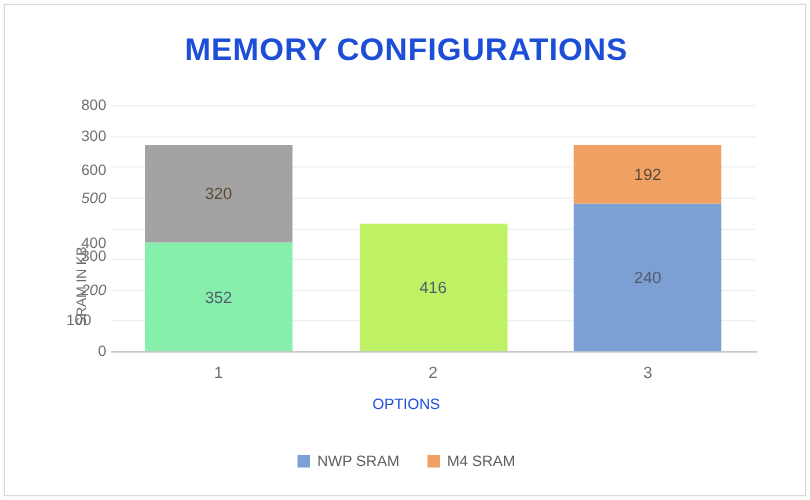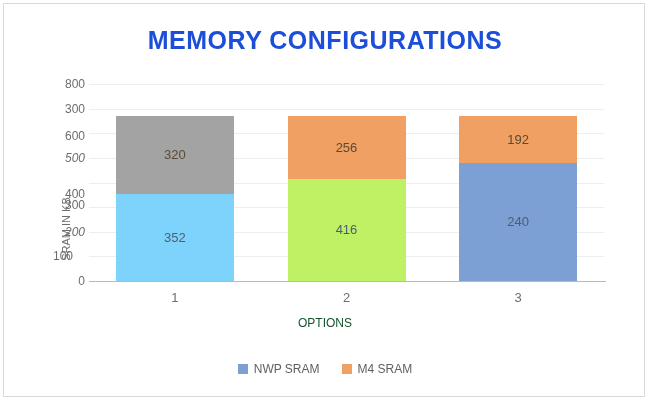--- a/index.html
+++ b/index.html
@@ -93,21 +93,21 @@
     font-size: 13px;
     color: #6d6d6d;
     text-align: center;
   }
   #x-axis-title {
     position: absolute;
     left: 0; top: 312px;
     width: 642px;
     text-align: center;
     font-size: 12px;
-    color: #14532d;
+    color: #1d4ed8;
   }
   #legend {
     position: absolute;
     left: 0; top: 358px;
     width: 642px;
     display: flex;
     justify-content: center;
     align-items: center;
     gap: 22px;
   }
@@ -150,33 +150,30 @@
       <div class="gridline" style="top: 3px;"></div>
       <div class="gridline" style="top: 27.625px;"></div>
       <div class="gridline" style="top: 52.25px;"></div>
       <div class="gridline" style="top: 76.875px;"></div>
       <div class="gridline" style="top: 101.5px;"></div>
       <div class="gridline" style="top: 126.125px;"></div>
       <div class="gridline" style="top: 150.75px;"></div>
       <div class="gridline" style="top: 175.375px;"></div>
       <div class="gridline" style="top: 200px;"></div>
       <div class="bar-col" style="left: 26.8333px; width: 118px; height: 197px; bottom: 0px;">
-        <div class="seg blue" style="bottom: 0px; height: 86.68px; background: #7dd3fc;">
+        <div class="seg blue" style="bottom: 0px; height: 86.68px; background: #86efac;">
           <span class="seg-label">352</span>
         </div>
         <div class="seg orange" style="bottom: 86.68px; height: 78.8px; background: #a3a3a3;">
           <span class="seg-label">320</span>
         </div>
       </div>
       <div class="bar-col" style="left: 198.5px; width: 118px; height: 197px; bottom: 0px;">
         <div class="seg blue" style="bottom: 0px; height: 102.44px; background: #bef264;">
           <span class="seg-label">416</span>
-        </div>
-        <div class="seg orange" style="bottom: 102.44px; height: 63.04px; background: rgb(240, 160, 99);">
-          <span class="seg-label">256</span>
         </div>
       </div>
       <div class="bar-col" style="left: 370.167px; width: 118px; height: 197px; bottom: 0px;">
         <div class="seg blue" style="bottom: 0px; height: 118.2px; background: rgb(124, 159, 212);">
           <span class="seg-label">240</span>
         </div>
         <div class="seg orange" style="bottom: 118.2px; height: 47.28px; background: rgb(240, 160, 99);">
           <span class="seg-label">192</span>
         </div>
       </div>

